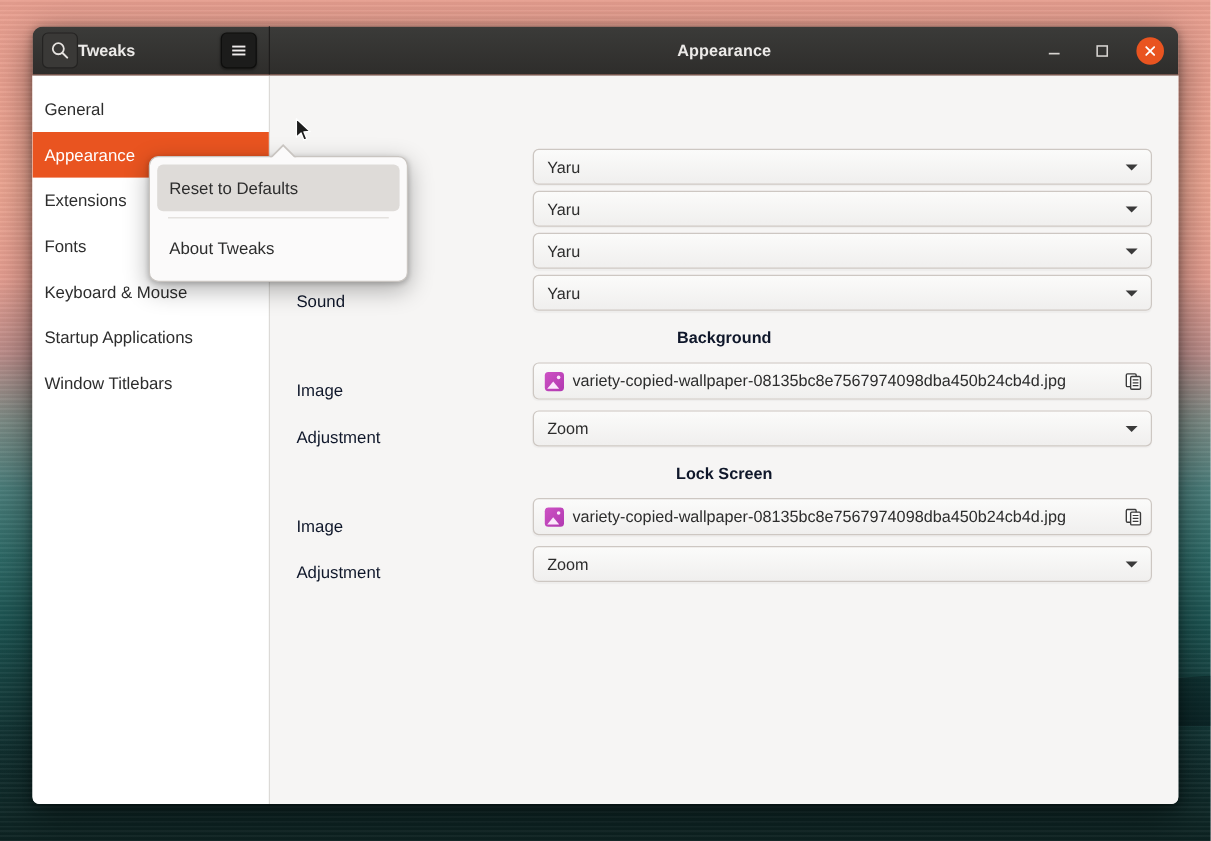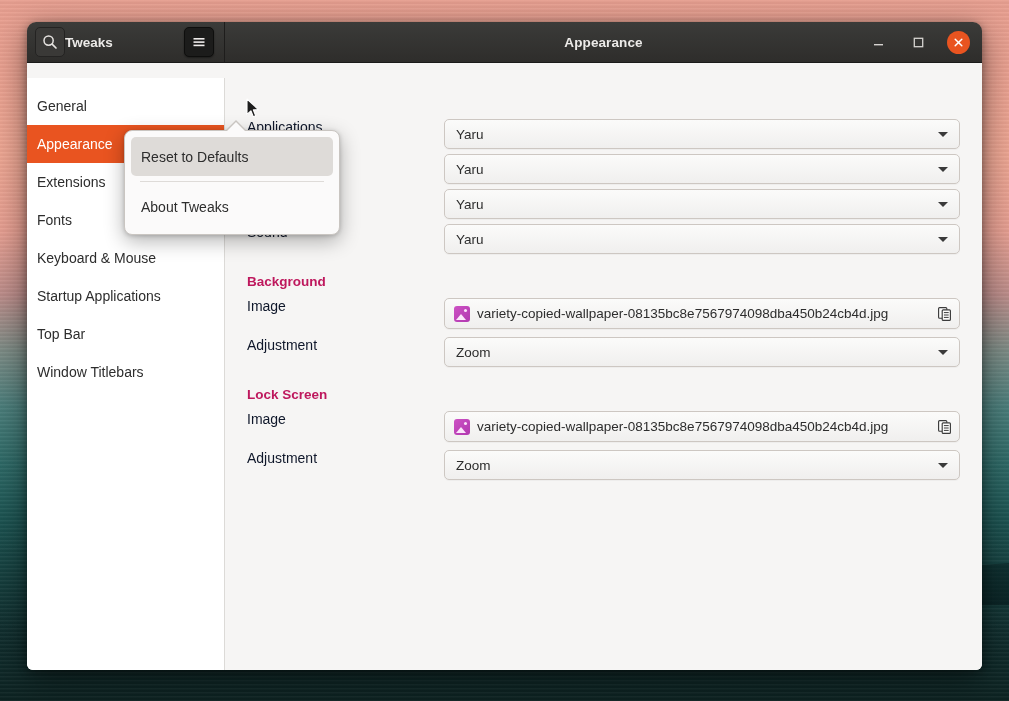--- a/index.html
+++ b/index.html
@@ -160,21 +160,20 @@
     position: relative;
   }
 
   
   #sidebar {
     width: 198px;
     background: #ffffff;
     border-right: 1px solid #dcdad7;
     padding-top: 9px;
     flex-shrink: 0;
-    margin-top: 15px;
   }
   .side-item {
     height: 38px;
     display: flex;
     align-items: center;
     padding-left: 10px;
     font-size: 14px;
     color: #2d2d2d;
     cursor: pointer;
   }
@@ -187,29 +186,30 @@
   #main {
     flex: 1;
     background: #f6f5f4;
     padding: 22px 22px 0 22px;
     overflow: hidden;
     position: relative;
   }
   .section-head {
     font-size: 13.5px;
     font-weight: bold;
-    color: #be185d;
+    color: #0f172a;
     height: 34px;
     display: flex;
     align-items: center;
     padding-left: 0px;
+    justify-content: center;
   }
   .row {
     display: flex;
-    align-items: flex-start;
+    align-items: flex-end;
     height: 35px;
     margin-bottom: 0px;
   }
   .row-label {
     width: 197px;
     font-size: 14px;
     color: #0f172a;
     flex-shrink: 0;
   }
   .row-ctrl { flex: 1; display: flex; align-items: center; gap: 9px; }
@@ -429,23 +429,20 @@
           <span>Extensions</span>
         </div>
         <div class="side-item">
           <span>Fonts</span>
         </div>
         <div class="side-item">
           <span>Keyboard &amp; Mouse</span>
         </div>
         <div class="side-item">
           <span>Startup Applications</span>
-        </div>
-        <div class="side-item">
-          <span>Top Bar</span>
         </div>
         <div class="side-item">
           <span>Window Titlebars</span>
         </div>
       </div>
 
       <div id="main">
 
         <div class="section-head" style="visibility:hidden;">
           <span>Themes</span>

